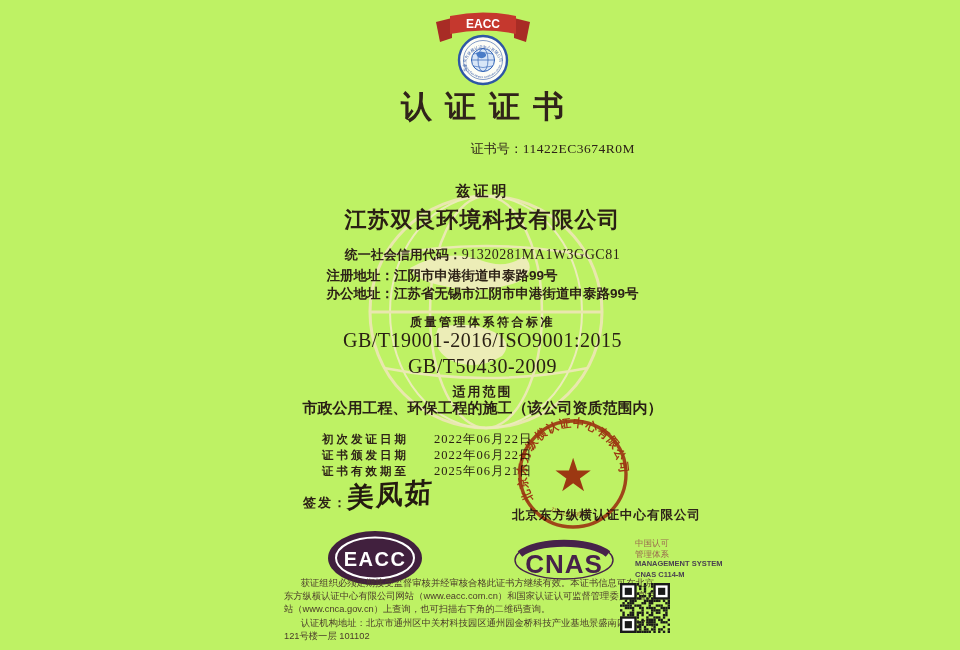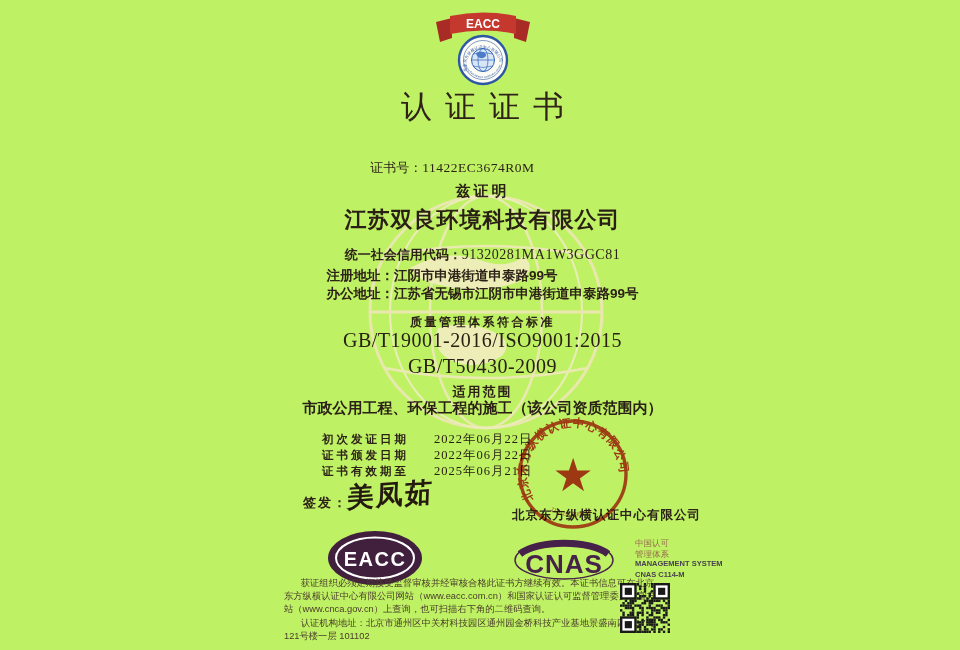--- a/index.html
+++ b/index.html
@@ -9,22 +9,22 @@
     font-family:"Liberation Sans","DejaVu Sans",sans-serif;
     color:#33271b;
   }
   .abs{position:absolute;}
   .col{left:270px;width:425px;text-align:center;}
   .serif{font-family:"Liberation Serif","DejaVu Serif",serif;}
 
   .watermark{left:350px;top:188px;opacity:.85;z-index:0;}
   .z{z-index:2;}
 
-  .cert-title{top:86px;font-size:31px;font-weight:normal;letter-spacing:.42em;text-indent:.42em;color:#30231a;}
-  .certno{top:159px;font-size:13px;padding-right:60px;box-sizing:border-box;color:#2e2318;}
+  .cert-title{top:86px;font-size:31px;font-weight:bold;letter-spacing:.42em;text-indent:.42em;color:#30231a;}
+  .certno{top:140px;font-size:13px;text-align:right;padding-right:60px;box-sizing:border-box;color:#2e2318;}
   .certno .v{font-family:"Liberation Serif",serif;font-size:13.5px;letter-spacing:.5px;}
   .statement{top:182px;font-size:15px;font-weight:bold;letter-spacing:3px;color:#2c2116;}
   .company{top:205px;font-size:22px;font-weight:bold;color:#2a1f14;letter-spacing:1px;}
   .credit{top:246px;font-size:13px;font-weight:bold;color:#2e2318;}
   .credit .v{font-family:"Liberation Serif",serif;font-weight:normal;font-size:14px;letter-spacing:.5px;}
   .addr-wrap{top:267px;}
   .addr{display:inline-block;text-align:left;font-size:13.5px;font-weight:bold;line-height:17.5px;color:#2c2116;}
   .std-head{top:314px;font-size:12px;font-weight:bold;letter-spacing:2.5px;color:#2b2015;font-family:Liberation Mono, monospace;}
   .gb1{top:329px;font-size:20px;color:#2a2014;letter-spacing:.5px;}
   .gb2{top:355px;font-size:20px;color:#2a2014;letter-spacing:.5px;}

